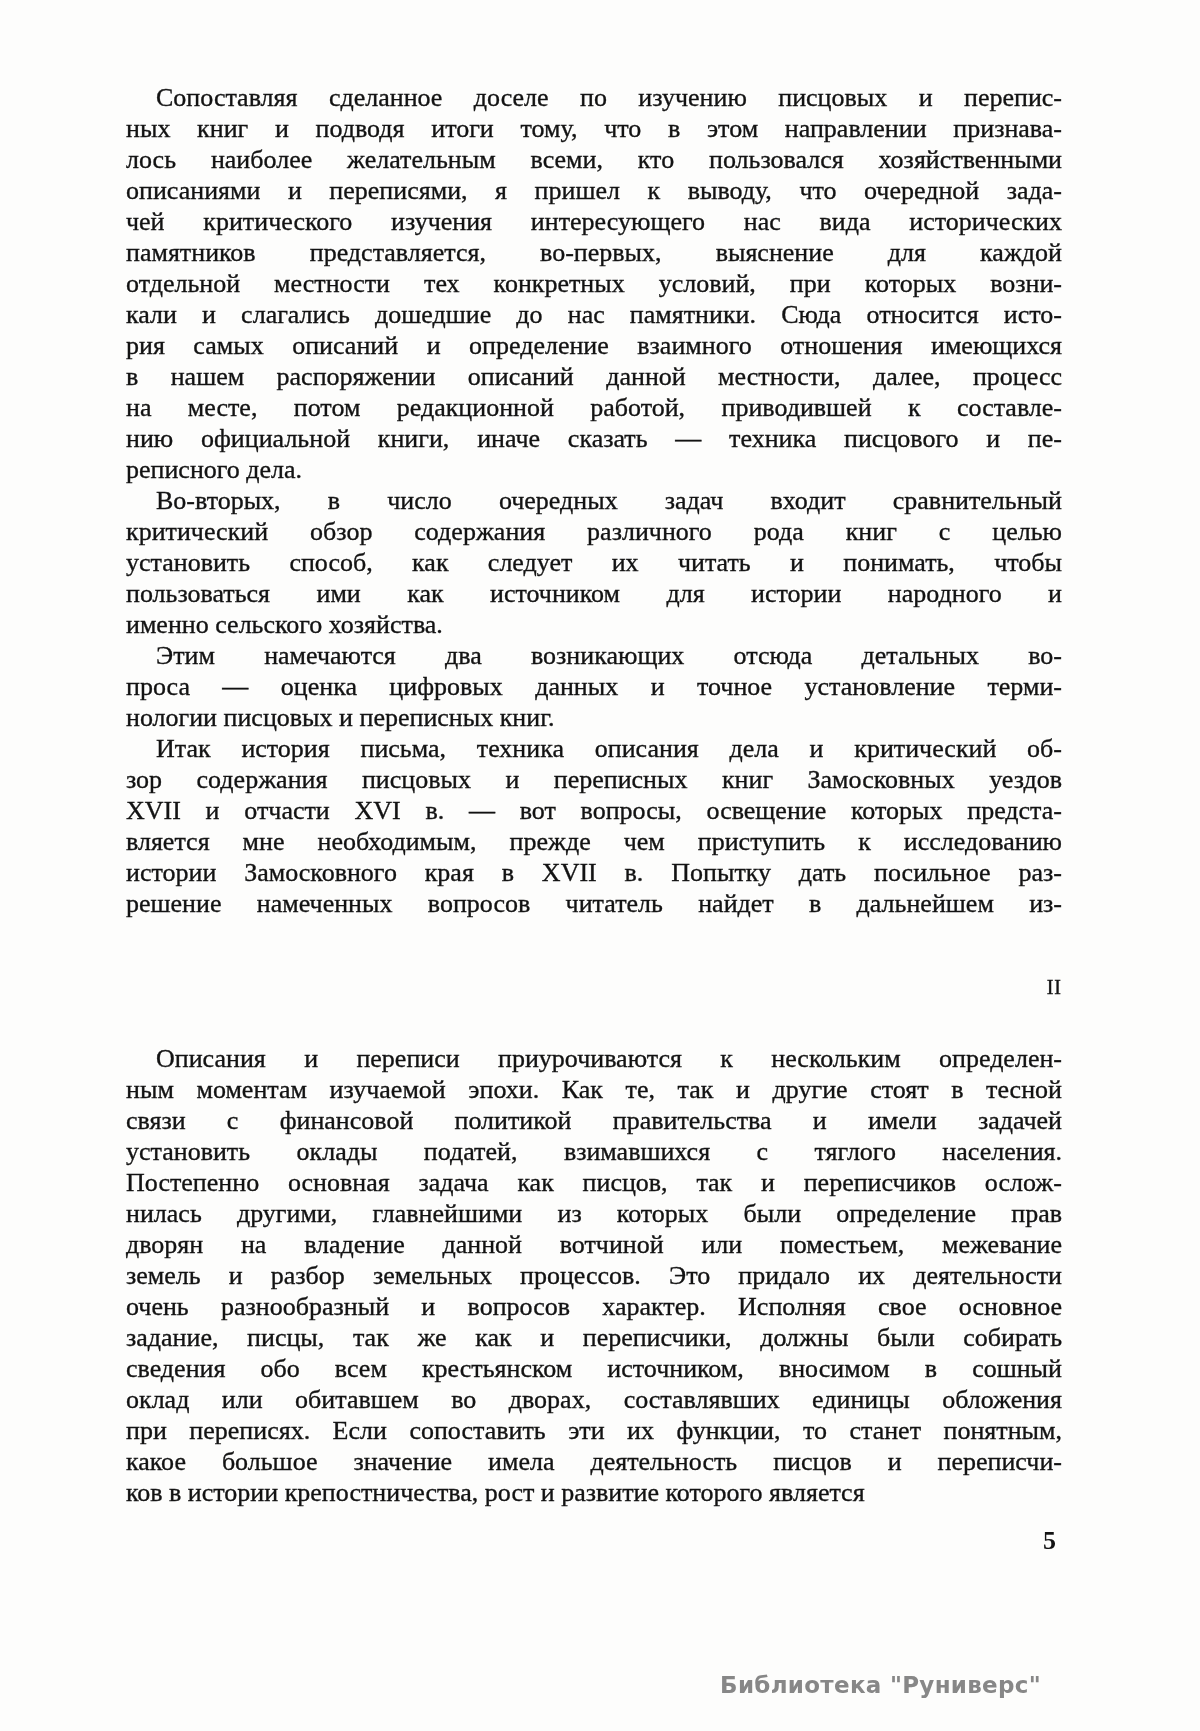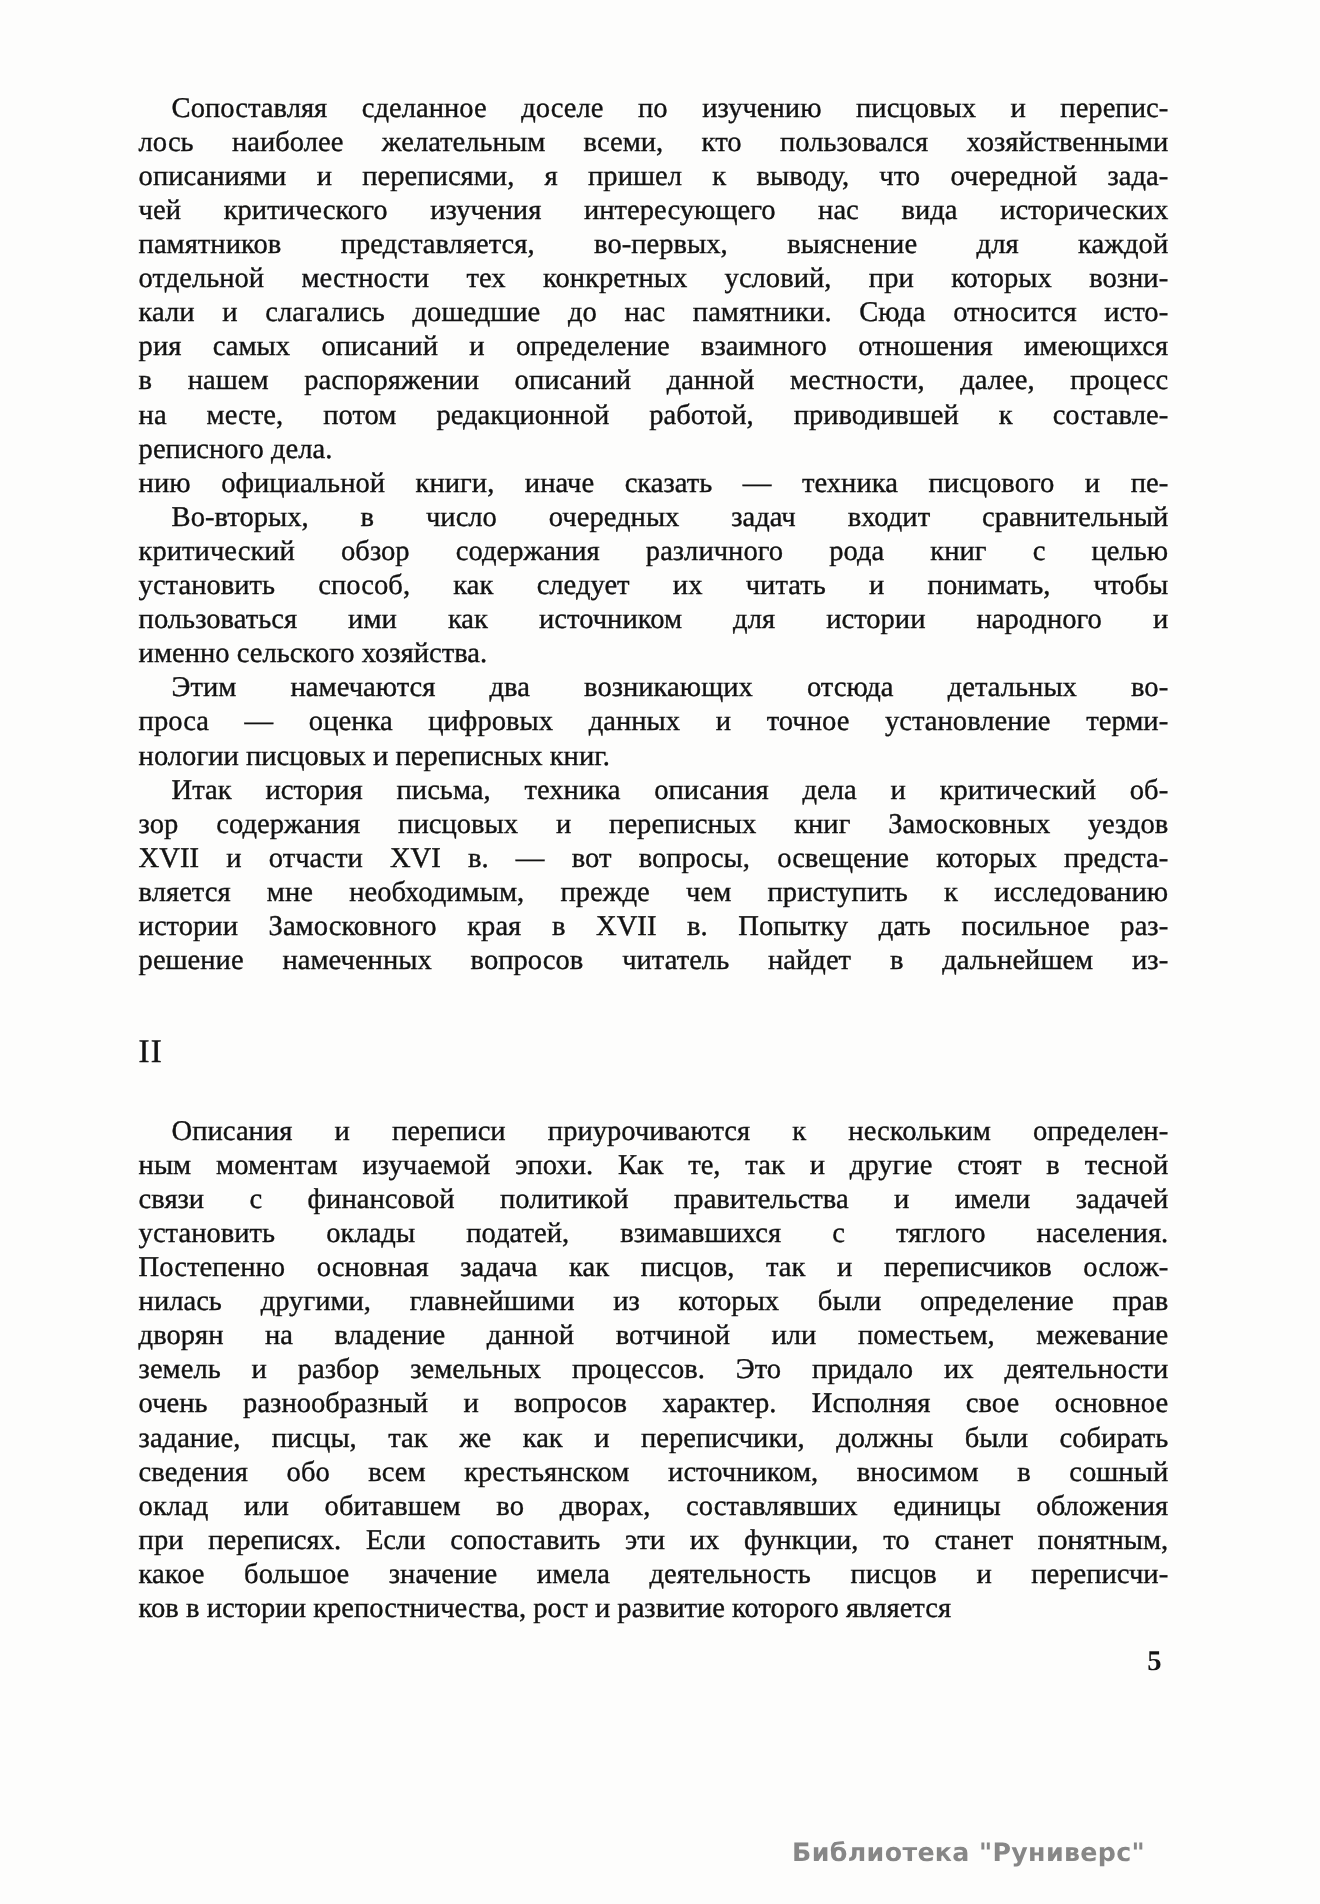--- a/index.html
+++ b/index.html
@@ -29,22 +29,22 @@
     height: 31px;
     text-align: justify;
     text-align-last: justify;
     white-space: normal;
     -webkit-text-stroke: 0.35px #131313;
   }
   .pline.first { text-indent: 30px; }
   .pline.last  { text-align-last: left; }
   .section-heading {
     margin: 52px 0 40px 0;
-    text-align: left;
-    font-size: 30px;
+    text-align: right;
+    font-size: 20px;
     line-height: 32px;
     font-weight: normal;
     letter-spacing: 1px;
     -webkit-text-stroke: 0.4px #131313;
   }
   .page-number {
     margin-top: 18px;
     padding-right: 6px;
     text-align: right;
     font-size: 26px;
@@ -63,31 +63,32 @@
 </style>
 </head>
 <body>
 
 <div class="page">
   <main class="text-block">
     <section>
       <div>
           <div class="paragraph">
             <div class="pline first">Сопоставляя сделанное доселе по изучению писцовых и перепис-</div>
+            <div class="pline">ных книг и подводя итоги тому, что в этом направлении признава-</div>
             <div class="pline">лось наиболее желательным всеми, кто пользовался хозяйственными</div>
             <div class="pline">описаниями и переписями, я пришел к выводу, что очередной зада-</div>
             <div class="pline">чей критического изучения интересующего нас вида исторических</div>
             <div class="pline">памятников представляется, во-первых, выяснение для каждой</div>
             <div class="pline">отдельной местности тех конкретных условий, при которых возни-</div>
             <div class="pline">кали и слагались дошедшие до нас памятники. Сюда относится исто-</div>
             <div class="pline">рия самых описаний и определение взаимного отношения имеющихся</div>
             <div class="pline">в нашем распоряжении описаний данной местности, далее, процесс</div>
             <div class="pline">на месте, потом редакционной работой, приводившей к составле-</div>
+            <div class="pline">нию официальной книги, иначе сказать — техника писцового и пе-</div>
             <div class="pline last">реписного дела.</div>
-            <div class="pline">нию официальной книги, иначе сказать — техника писцового и пе-</div>
           </div>
           <div class="paragraph">
             <div class="pline first">Во-вторых, в число очередных задач входит сравнительный</div>
             <div class="pline">критический обзор содержания различного рода книг с целью</div>
             <div class="pline">установить способ, как следует их читать и понимать, чтобы</div>
             <div class="pline">пользоваться ими как источником для истории народного и</div>
             <div class="pline last">именно сельского хозяйства.</div>
           </div>
           <div class="paragraph">
             <div class="pline first">Этим намечаются два возникающих отсюда детальных во-</div>

